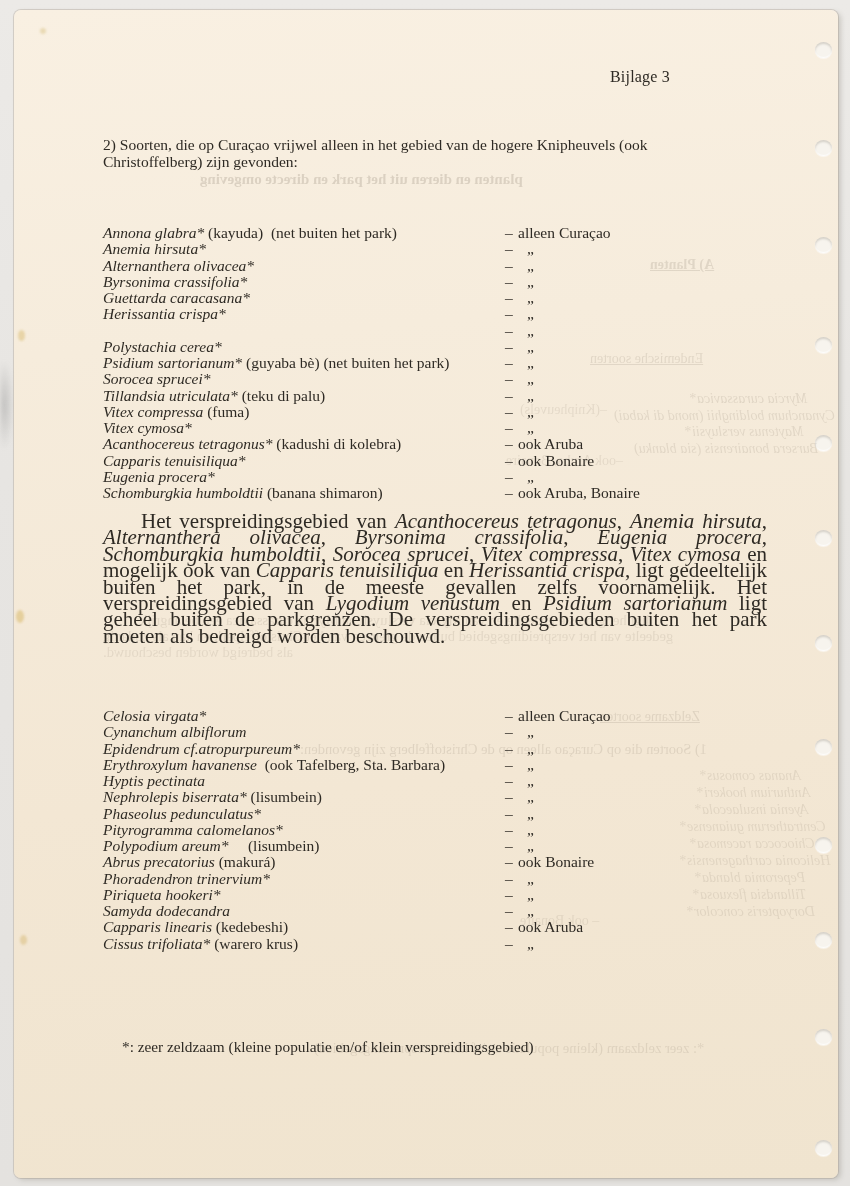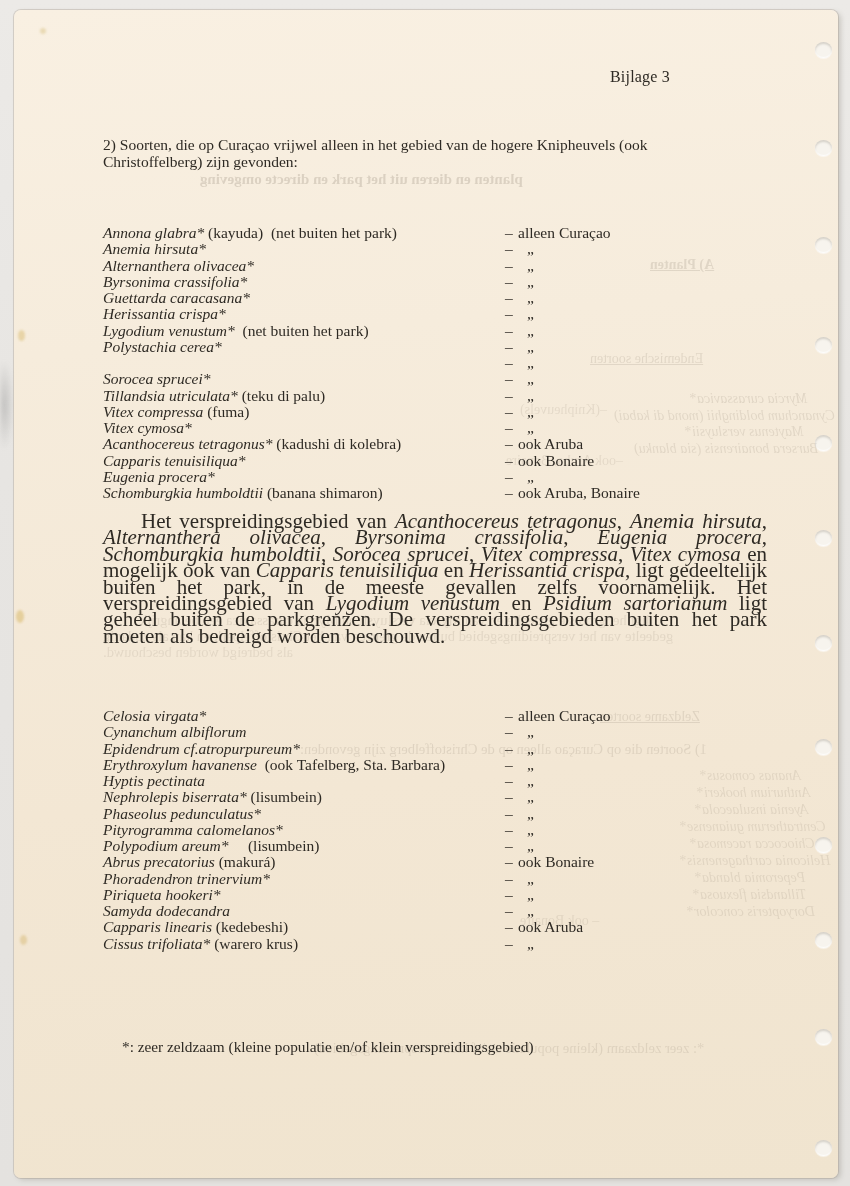--- a/index.html
+++ b/index.html
@@ -155,32 +155,32 @@
         <span class="lbl ditto">„</span>
       </div>
 
       <div class="row">
         <span class="nm"><i>Herissantia crispa*</i><span class="note"></span></span>
         <span class="dash">–</span>
         <span class="lbl ditto">„</span>
       </div>
 
       <div class="row">
-        <span class="nm"><i>Lygodium venustum*</i><span class="note">  (net buiten het park)</span></span>
         <span class="dash">–</span>
         <span class="lbl ditto">„</span>
       </div>
 
       <div class="row">
         <span class="nm"><i>Polystachia cerea*</i><span class="note"></span></span>
         <span class="dash">–</span>
         <span class="lbl ditto">„</span>
       </div>
 
       <div class="row">
+        <span class="nm"><i>Psidium sartorianum*</i><span class="note"> (guyaba bè) (net buiten het park)</span></span>
         <span class="dash">–</span>
         <span class="lbl ditto">„</span>
       </div>
 
       <div class="row">
         <span class="nm"><i>Sorocea sprucei*</i><span class="note"></span></span>
         <span class="dash">–</span>
         <span class="lbl ditto">„</span>
       </div>
 

